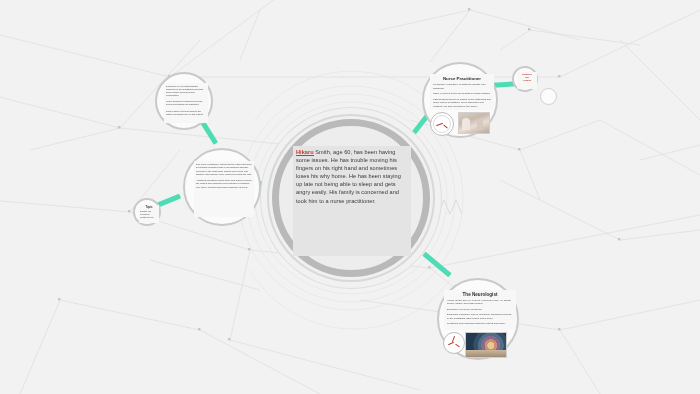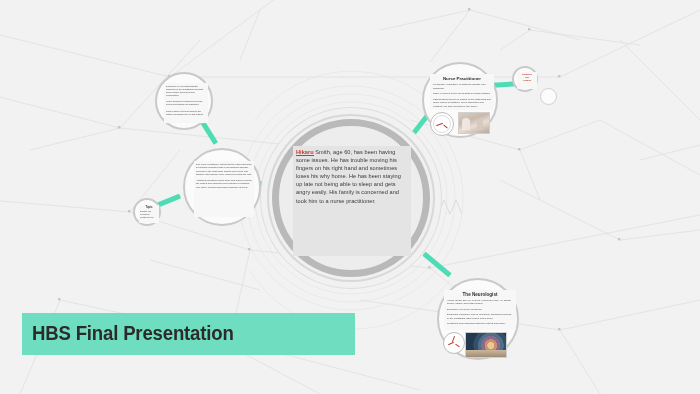--- a/index.html
+++ b/index.html
@@ -284,17 +284,14 @@
   <div class="card" id="small2">
     <div class="sheet">
       <div class="txt hl">Questions</div>
       <div class="txt hl">and</div>
       <div class="txt hl">Answers</div>
     </div>
   </div>
 
   <div class="card" id="small3"></div>
 
-  <div id="banner">
-    <div class="label">HBS Final Presentation</div>
-  </div>
 
 </div>
 
 </body></html>

